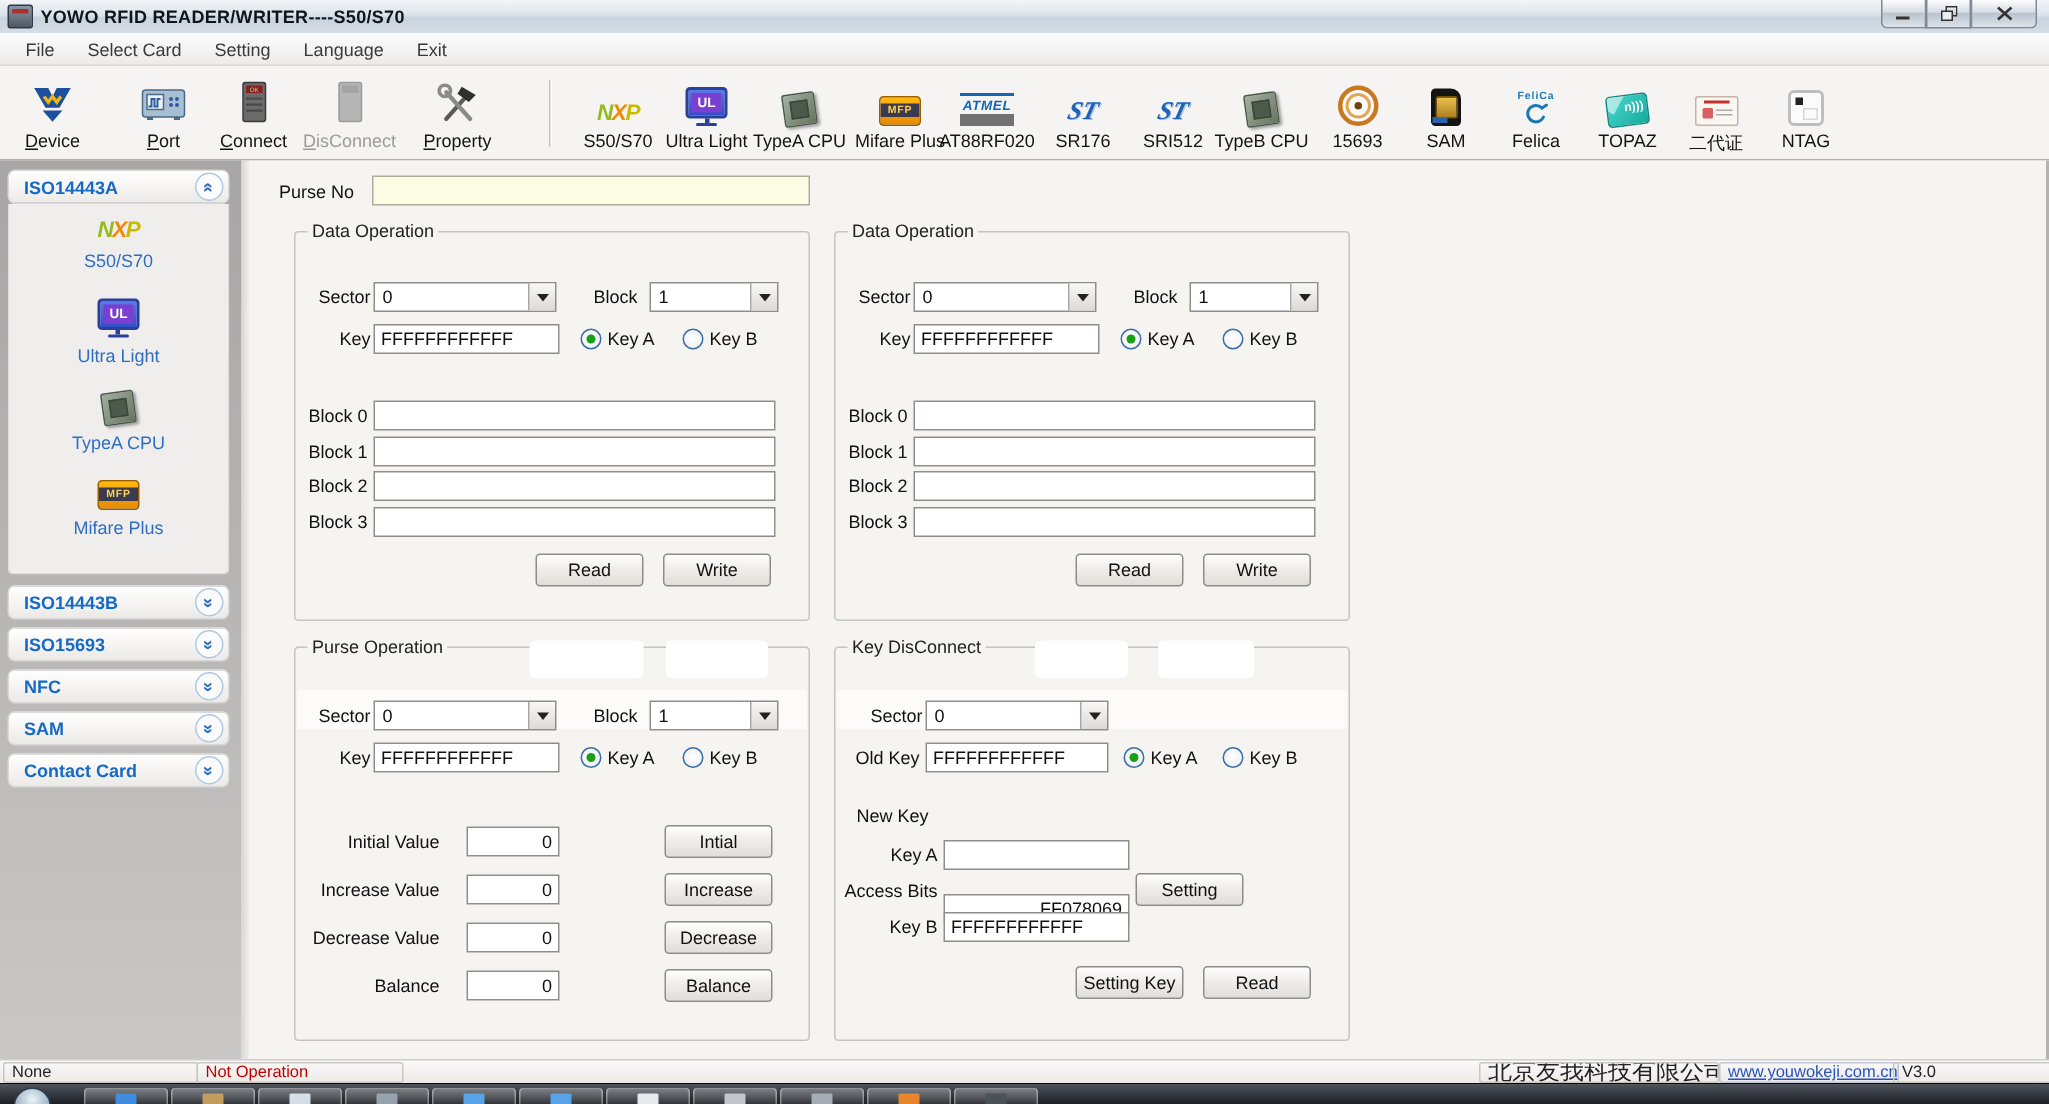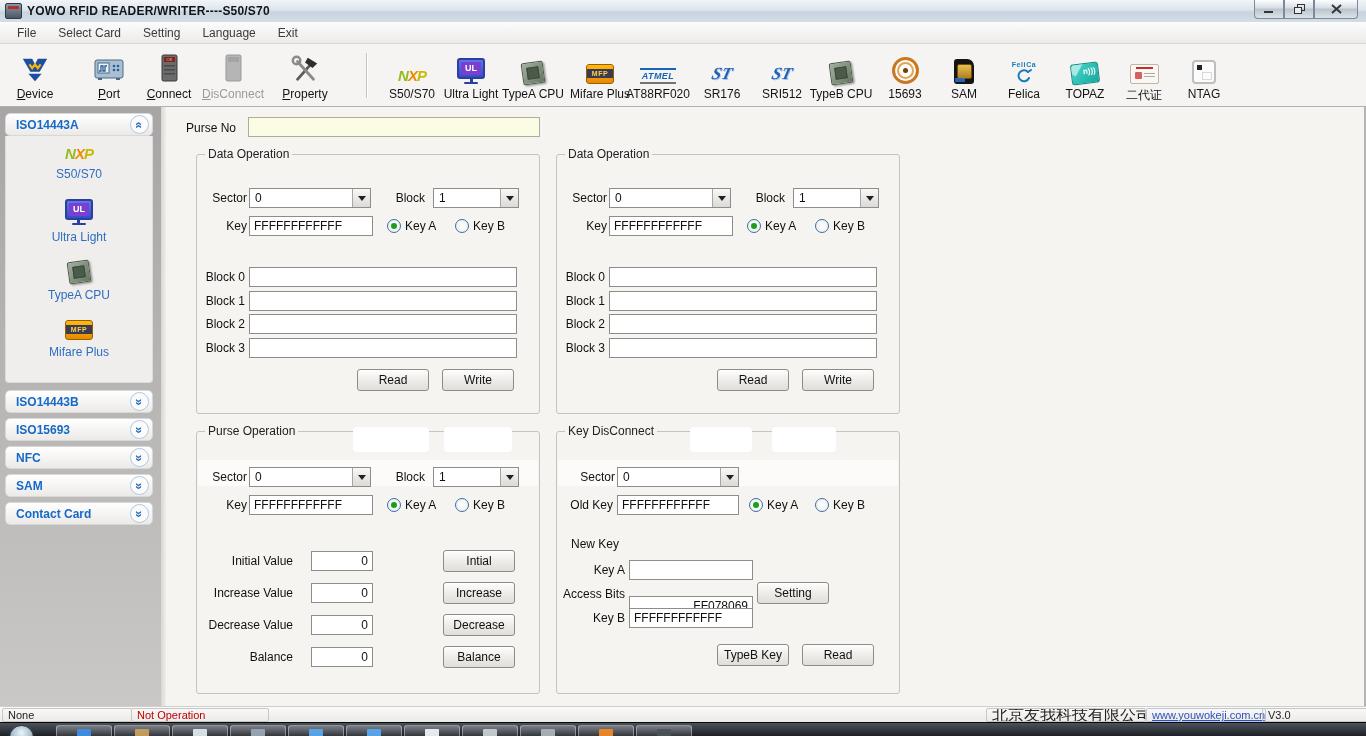--- a/index.html
+++ b/index.html
@@ -37,21 +37,21 @@
   .ulmon{width:24px;height:17px;border:2px solid #2A3F9E;border-radius:3px;background:linear-gradient(#5A7AE8,#2F4FC8);position:relative}
   .ulmon::before{content:"UL";position:absolute;inset:2px;background:#7A3FD0;color:#FFF;font:bold 9px/12px "Liberation Sans",sans-serif;text-align:center;border-radius:1px}
   .ulstand{width:3px;height:3px;background:#2A3F9E}
   .ulbase{width:14px;height:2px;background:#2A3F9E;border-radius:1px}
   .chipico{width:20px;height:20px;background:linear-gradient(135deg,#A4B0A2,#66755F);border:1px solid #49584A;border-radius:2px;
     transform:rotate(-8deg);position:relative;box-shadow:1.5px 1.5px 2px rgba(0,0,0,.35)}
   .chipico::after{content:"";position:absolute;inset:4px;background:#4B5A4B;border:1px solid #394839}
   .mfp{width:26px;height:18px;border-radius:3px;background:linear-gradient(#FFB810,#E88A00);border:1px solid #996000;position:relative;overflow:hidden}
   .mfp::before{content:"MFP";position:absolute;left:0;right:0;top:4px;height:9px;background:#3A3A52;color:#FFD24A;
     font:bold 7px/9px "Liberation Sans",sans-serif;text-align:center;letter-spacing:.5px}
-  .atmel{font:italic bold 9px "Liberation Sans",sans-serif;color:#1565B8;border-top:2px solid #1565B8;border-bottom:2px solid #737373;padding:1px 2px;letter-spacing:.4px}
+  .atmel{font:italic bold 9px "Liberation Sans",sans-serif;color:#1565B8;border-top:2px solid #1565B8;border-bottom:8px solid #737373;padding:1px 2px;letter-spacing:.4px}
   .stlogo{font:italic bold 17px "Liberation Serif",serif;color:#2063B8;transform:skewX(-14deg);text-shadow:1px 1px 0 #A9C6E8}
   .coil{width:21px;height:21px;border-radius:50%;border:3px solid #C87820;position:relative;background:#FDFCFA}
   .coil::before{content:"";position:absolute;inset:2px;border-radius:50%;border:2px solid #E2A455}
   .coil::after{content:"";position:absolute;left:50%;top:50%;width:5px;height:5px;margin:-2.5px 0 0 -2.5px;border-radius:50%;background:#6E4208}
   .sam{width:20px;height:25px;background:#141414;border-radius:3px 7px 3px 3px;position:relative}
   .sam::before{content:"";position:absolute;left:3px;top:5px;width:13px;height:13px;background:linear-gradient(#E8C050,#B08020);border:1px solid #6E5208;border-radius:2px}
   .sam::after{content:"";position:absolute;left:1px;bottom:2px;width:10px;height:4px;background:#2B6EC8;opacity:.85}
   .felwrap{display:flex;flex-direction:column;align-items:center;gap:1px}
   .feltxt{font:bold 7px "Liberation Sans",sans-serif;color:#1A7AB8;letter-spacing:.6px}
   .topaz{width:26px;height:19px;border-radius:3px;background:linear-gradient(135deg,#4AD8CE,#17A89E);border:1px solid #0E8880;transform:rotate(-7deg);position:relative;overflow:hidden}
@@ -508,21 +508,21 @@
 
     <span class="lbl left" style="left:14px;top:102px">New Key</span>
     <span class="lbl" style="left:26px;top:128px;width:42px">Key A</span>
     <input class="tinput" style="left: 72px; top: 128px; width: 114px;" value="">
     <span class="lbl" style="left:0px;top:152px;width:68px">Access Bits</span>
     <input class="tinput" style="left: 72px; top: 164px; width: 114px; text-align: right;" value="FF078069">
     <button class="pbtn" style="left:200px;top:150px;width:72px">Setting</button>
     <span class="lbl" style="left:26px;top:176px;width:42px">Key B</span>
     <input class="tinput" style="left: 72px; top: 176px; width: 114px;" value="FFFFFFFFFFFF">
 
-    <button class="pbtn" style="left:160px;top:212px;width:72px">TypeB Key</button>
+    <button class="pbtn" style="left:160px;top:212px;width:72px">Setting Key</button>
     <button class="pbtn" style="left:245px;top:212px;width:72px">Read</button>
   </div>
 </div>
 
 <div class="statusbar">
   <span class="sbox" style="left:2px;width:118px">None</span>
   <span class="sbox err" style="left:131px;width:126px">Not Operation</span>
   <span class="sbox cjk" style="left:986px;width:148px">北京友我科技有限公司</span>
   <span class="sbox link" style="left:1146px;width:108px">www.youwokeji.com.cn</span>
   <span class="sbox" style="left:1262px;width:96px">V3.0</span>

